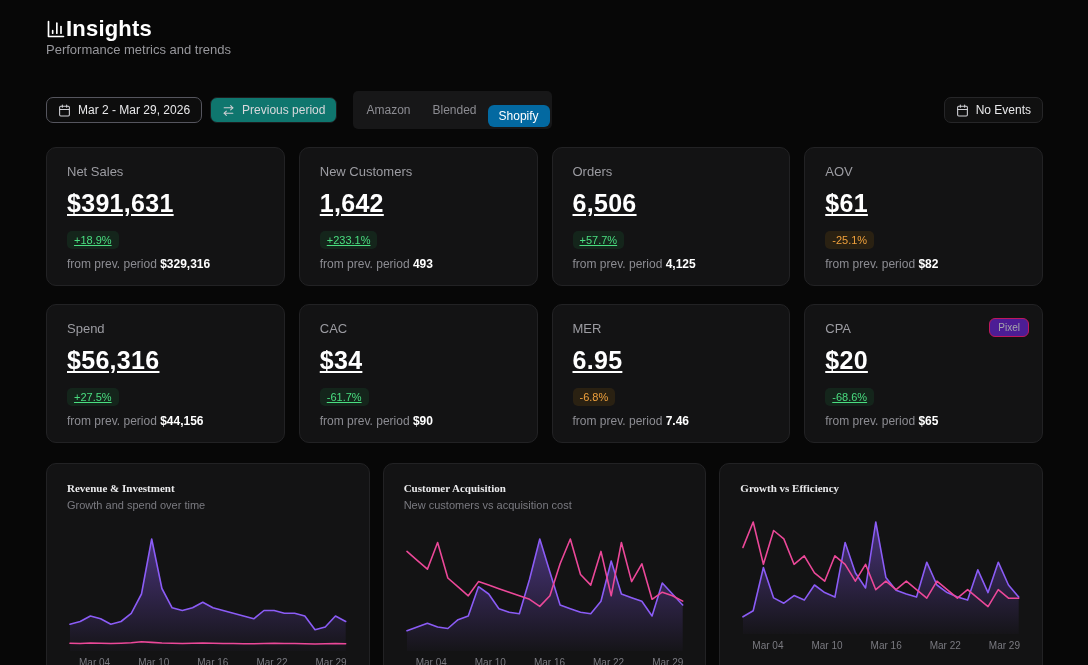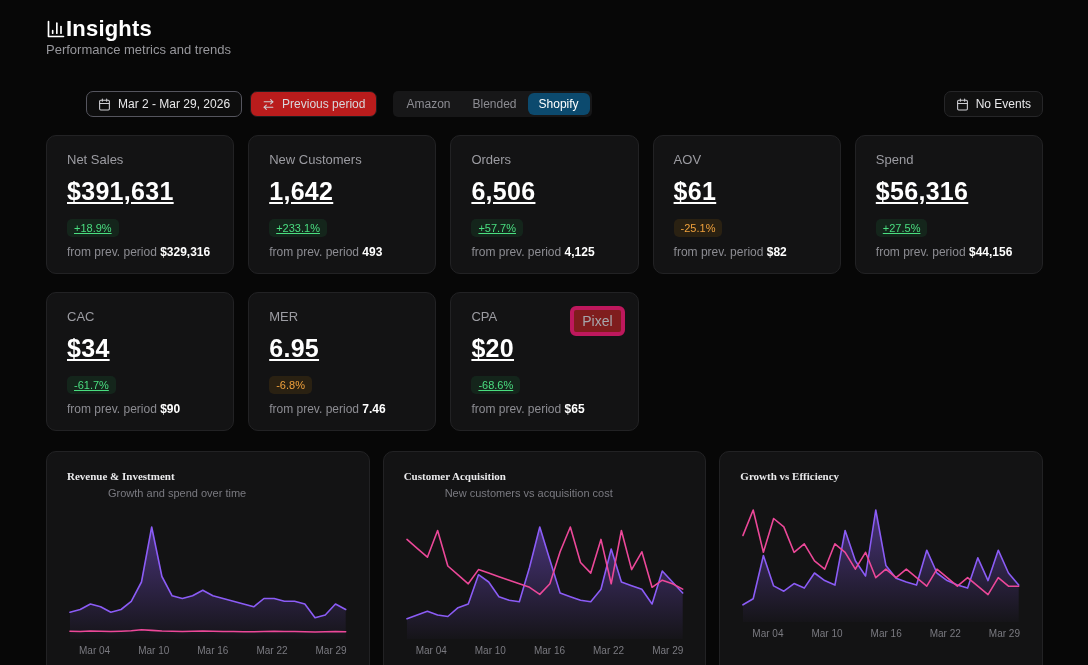--- a/index.html
+++ b/index.html
@@ -18,52 +18,52 @@
   .subtitle { font-size:13px; color:#97979c; }
 
   
   .toolbar { display:flex; align-items:center; gap:8px; margin-top:34px; }
   .btn {
     display:inline-flex; align-items:center; gap:7px;
     font-family:inherit; font-size:12px; color:#e8e8ea;
     background:#101010; border:1px solid #262628; border-radius:7px;
     padding:5px 11px; height:26px; cursor:pointer; white-space:nowrap;
   }
-  .btn.date-btn { border-color:#55555e; background:#0d0d0d;margin-left:40px; }
-  .btn.ghost { background:#b91c1c; border-color:#1c1c1e; color:#d8d8dc; }
+  .btn.date-btn { border-color:#55555e; background:#0d0d0d; }
+  .btn.ghost { background:#0f766e; border-color:#1c1c1e; color:#d8d8dc; }
   .icon { display:inline-flex; align-items:center; color:#cfcfd4; }
   .segmented { display:flex; align-items:center; background:#171718; border-radius:5px; padding:2px; margin-left:8px; }
   .seg-item {
     font-family:inherit; font-size:12px; color:#8c8c92; background:transparent;
     border:none; border-radius:6px; padding:4px 11px; cursor:pointer;
   }
-  .seg-item.active { background:#0c4a6e; color:#fff; }
+  .seg-item.active { background:#0369a1; color:#fff;margin-top:12px; }
   .spacer { flex:1; }
 
   
-  .metrics-grid { display:grid; grid-template-columns:repeat(5,1fr); gap:18px 14px; margin-top:18px; }
+  .metrics-grid { display:grid; grid-template-columns:repeat(4,1fr); gap:18px 14px; margin-top:18px; }
   .card { background:#131314; border:1px solid #222224; border-radius:10px; }
   .metric-card { position:relative; height:139px; padding:16px 20px 14px; }
   .metric-label { font-size:13px; color:#9c9ca2; }
   .metric-value { margin-top:10px; font-size:25px; font-weight:700; color:#fff; letter-spacing:0.3px;text-decoration:underline; }
   .badge { display:inline-block; margin-top:13px; font-size:11px; font-weight:500; padding:3px 7px; border-radius:5px; }
   .badge.green { color:#4ade80; background:rgba(34,197,94,0.10);text-decoration:underline; }
   .badge.amber { color:#f0a13c; background:rgba(245,158,11,0.10); }
   .metric-prev { margin-top:8px; font-size:12px; color:#8c8c92; }
   .metric-prev b { color:#fff; font-weight:700; }
   .pixel-badge {
-    position:absolute; top:13px; right:13px; font-size:14px; color:#a6a6ab;
-    background:#7f1d1d; border:4px solid #be185d; border-radius:6px; padding:3px 8px;
+    position:absolute; top:13px; right:13px; font-size:10px; color:#a6a6ab;
+    background:#4c1d95; border:1px solid #be185d; border-radius:6px; padding:3px 8px;
   }
 
   
   .charts-grid { display:grid; grid-template-columns:repeat(3,1fr); gap:13px; margin-top:20px; }
   .chart-card { height:300px; padding:18px 20px; }
   .chart-title { font-size:11px; font-weight:600; color:#eaeaec;font-family:Liberation Serif, serif; }
-  .chart-subtitle { margin-top:5px; font-size:11px; color:#7a7a80;margin-left:41px; }
+  .chart-subtitle { margin-top:5px; font-size:11px; color:#7a7a80; }
   .chart-plot { display:block; width:100%; height:118px; margin-top:22px; }
   .chart-xlabels { display:flex; justify-content:space-between; margin-top:6px; padding:0 2px 0 12px; font-size:10px; color:#7a7a80; }
 </style>
 </head>
 <body>
 
 <div class="page">
 
   <div class="header-row">
     <span class="app-icon">

